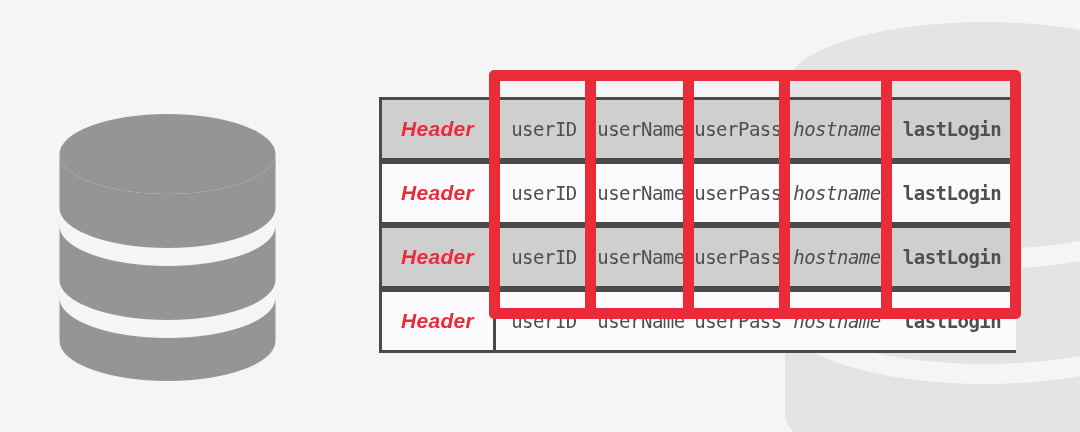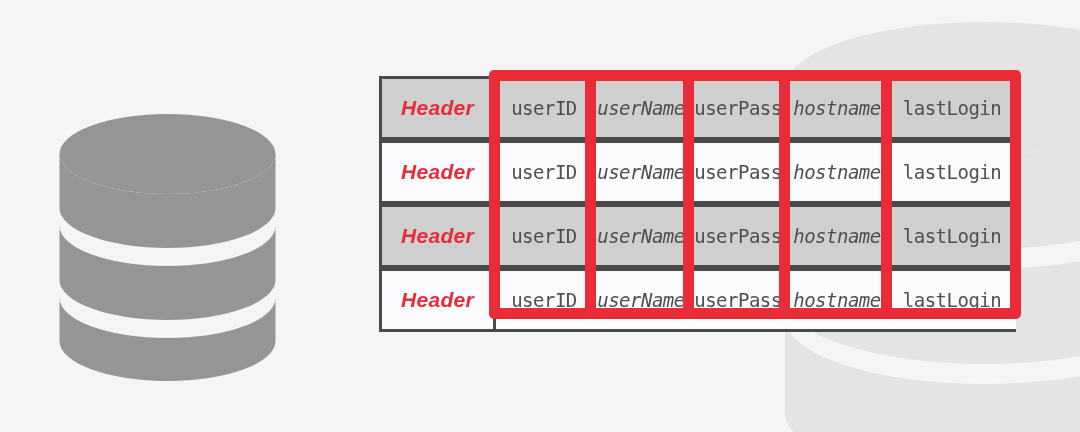--- a/index.html
+++ b/index.html
@@ -38,21 +38,21 @@
     left: 55px;
     top: 110px;
     width: 225px;
     height: 275px;
   }
 
   
   .table-wrap {
     position: absolute;
     left: 379px;
-    top: 76px;
+    top: 97px;
   }
   table.schema {
     border-collapse: separate;
     border-spacing: 0;
     table-layout: fixed;
   }
   table.schema td {
     height: 58px;
     padding: 0;
     text-align: center;
@@ -77,24 +77,24 @@
     border-right: 3px solid #4a4a4a;
     font-family: "Liberation Sans", sans-serif;
     font-weight: bold;
     font-style: italic;
     font-size: 21px;
     color: #ea2b38;
     letter-spacing: 0.3px;
     width: 111px;
   }
   table.schema td.c-userid    { width: 96px; margin-top: 28px; }
-  table.schema td.c-username  { width: 98px; font-style: italic; }
+  table.schema td.c-username  { width: 98px; }
   table.schema td.c-userpass  { width: 96px; margin-top: 28px; }
   table.schema td.c-hostname  { width: 102px; font-style: italic; }
-  table.schema td.c-lastlogin { width: 128px; }
+  table.schema td.c-lastlogin { width: 128px; font-weight: bold; }
 
   
   .red-overlay {
     position: absolute;
     left: 489px;
     top: 70px;
     width: 532px;
     height: 249px;
     pointer-events: none;
   }

